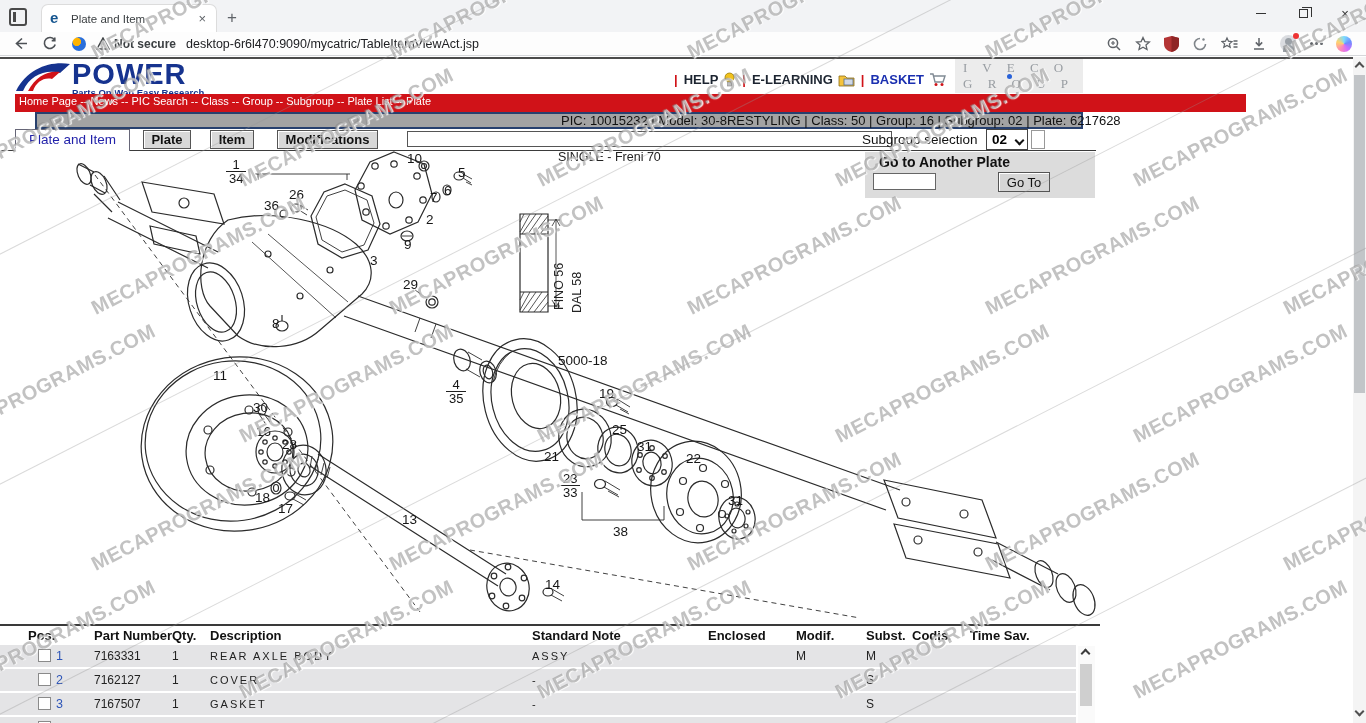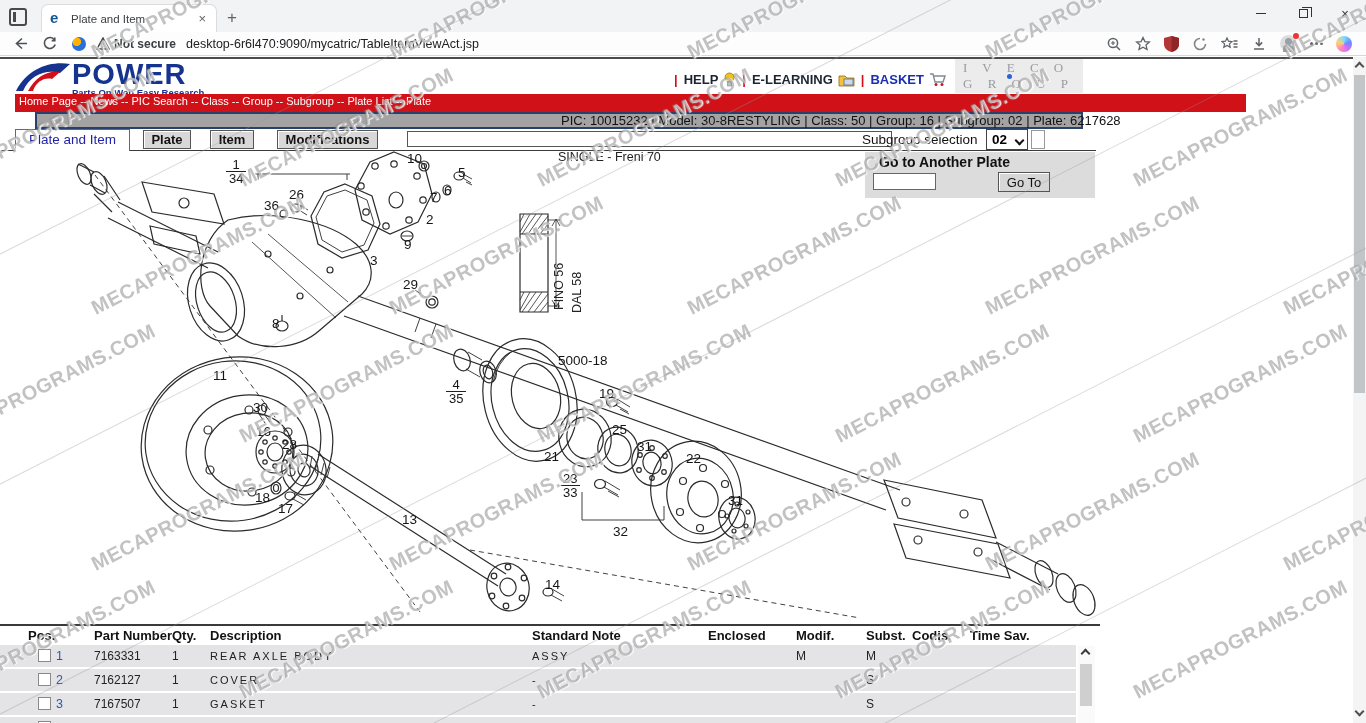--- a/index.html
+++ b/index.html
@@ -458,21 +458,21 @@
       <span class="dg-label" style="left: 282px; top: 287px;">28</span>
       <span class="dg-label" style="left: 255px; top: 340px;">18</span>
       <span class="dg-label" style="left: 278px; top: 351px;">17</span>
       <span class="dg-label" style="left: 402px; top: 362px;">13</span>
       <span class="dg-label" style="left: 558px; top: 203px;">5000-18</span>
       <span class="dg-label" style="left: 599px; top: 236px;">19</span>
       <span class="dg-label" style="left: 544px; top: 299px;">21</span>
       <span class="dg-label" style="left: 612px; top: 272px;">25</span>
       <span class="dg-label" style="left: 637px; top: 289px;">31</span>
       <span class="dg-label" style="left: 686px; top: 301px;">22</span>
-      <span class="dg-label" style="left: 613px; top: 374px;">32</span>
+      <span class="dg-label" style="left: 613px; top: 374px;">38</span>
       <span class="dg-label" style="left: 728px; top: 343px;">31</span>
       <span class="dg-label" style="left: 545px; top: 427px;">14</span>
       <span class="dg-frac" style="left: 226px; top: 8px;">
         <span class="top">1</span>
         <span class="bot">34</span>
       </span>
       <span class="dg-frac" style="left: 446px; top: 228px;">
         <span class="top">4</span>
         <span class="bot">35</span>
       </span>

